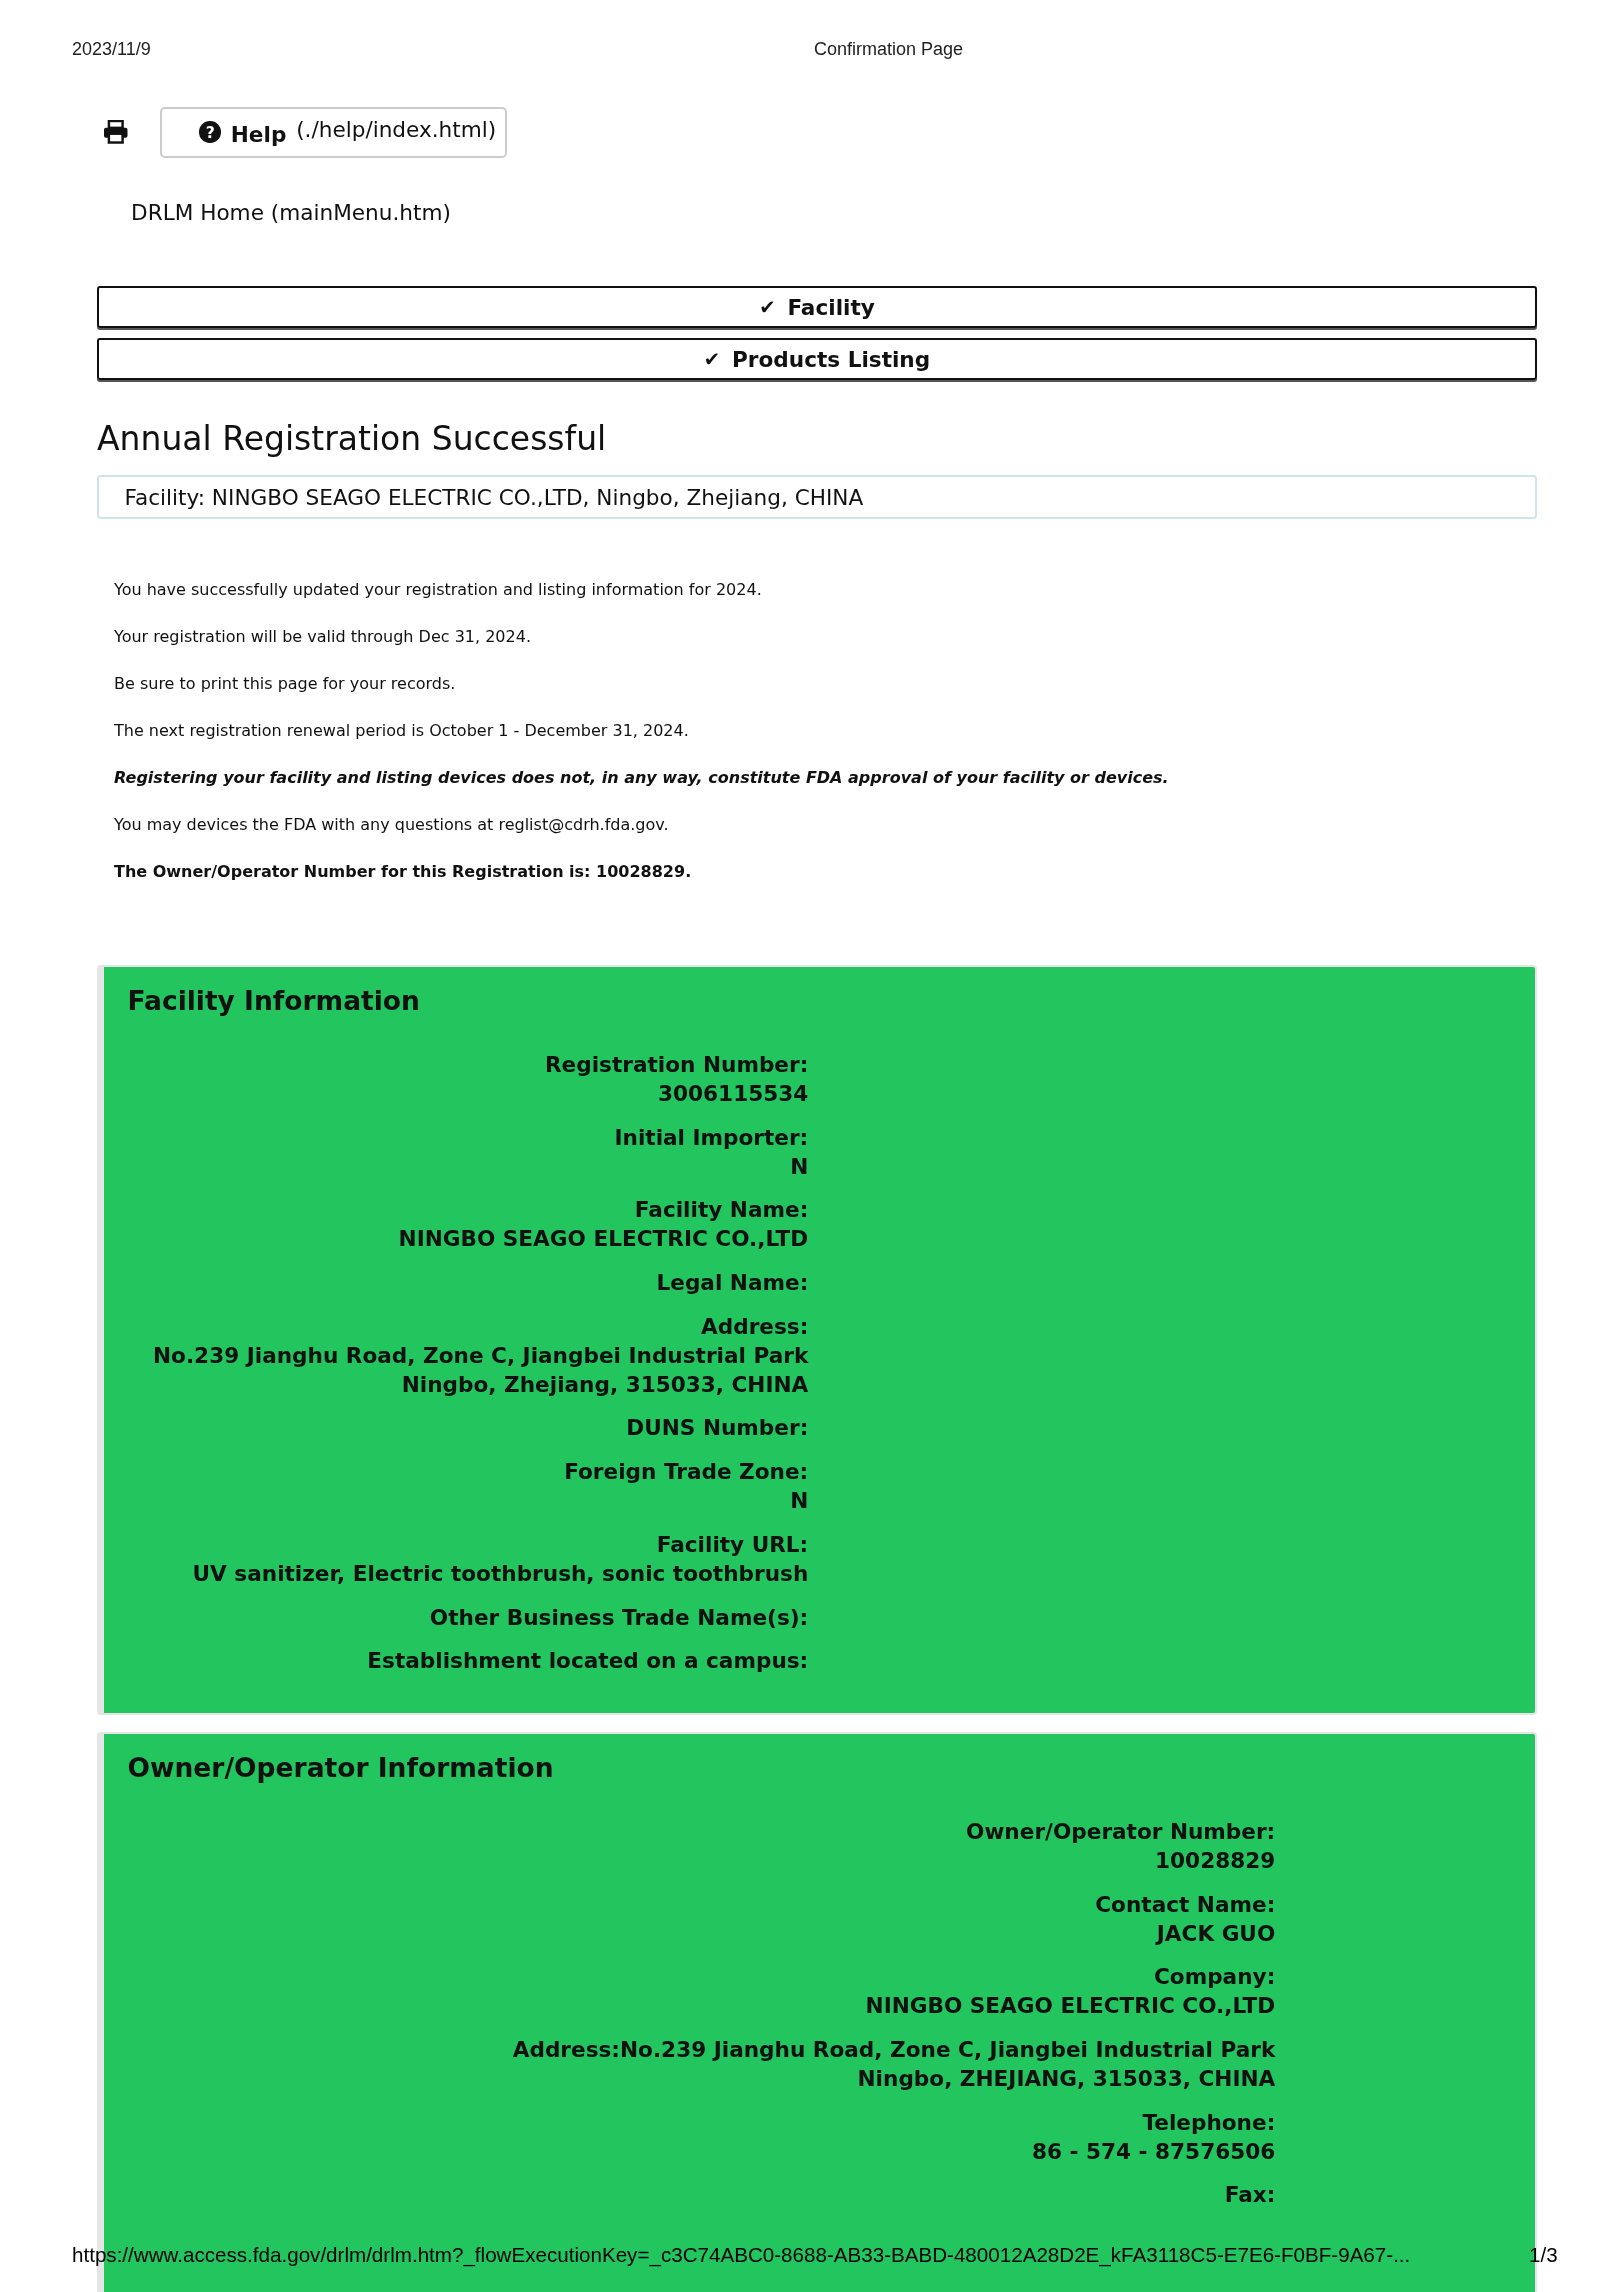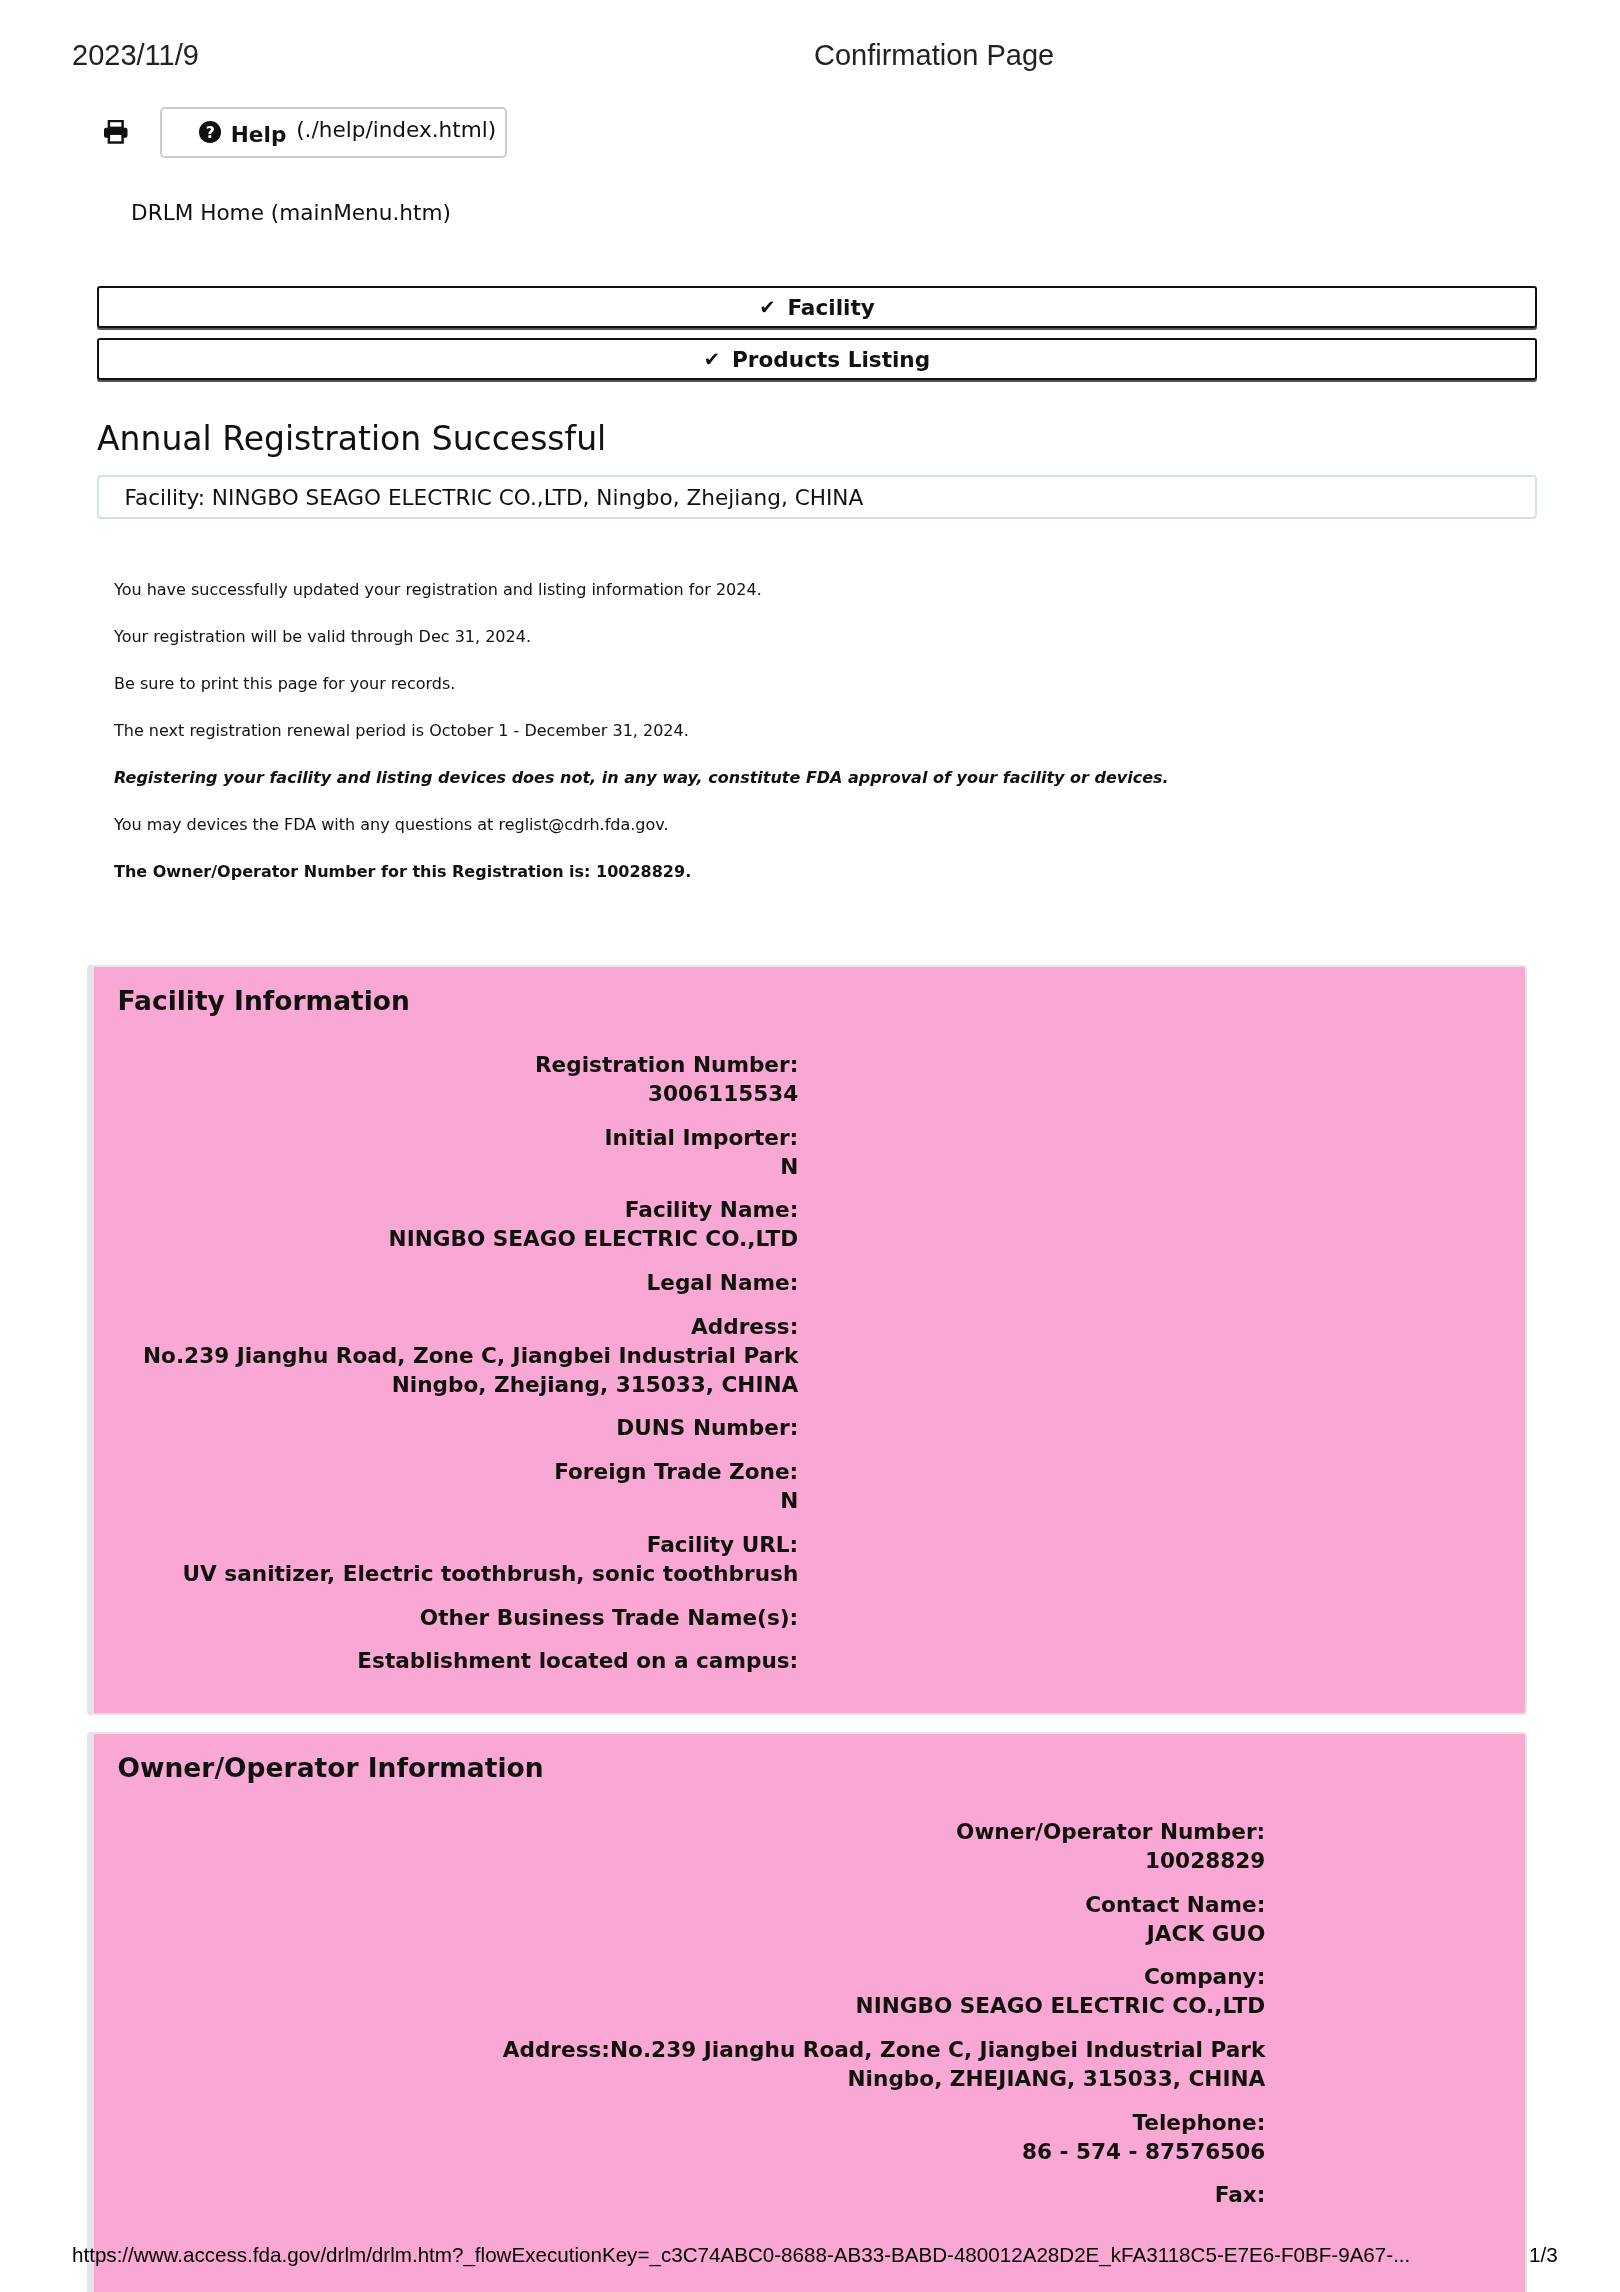--- a/index.html
+++ b/index.html
@@ -2,21 +2,21 @@
 <html><head>
 <meta charset="utf-8">
 <style>
   html, body { margin: 0; padding: 0; background: #ffffff; }
   body {
     width: 1620px; height: 2293px; position: relative; overflow: hidden;
     font-family: "DejaVu Sans", sans-serif; color: #111;
   }
   .print-header {
     position: absolute; top: 39px; left: 0; width: 1620px; height: 29px;
-    font-family: "Liberation Sans", sans-serif; font-size: 29px; color: #222;
+    font-family: "Liberation Sans", sans-serif; font-size: 18px; color: #222;
   }
   .print-header .date { position: absolute; left: 72px; top: 0; }
   .print-header .title { position: absolute; left: 814px; top: 0; }
 
   .toolbar { position: absolute; top: 105px; left: 98px; height: 54px; display: flex; align-items: center; }
   .print-icon { width: 35px; height: 35px; display: flex; align-items: center; justify-content: center; margin-right: 27.4px; cursor: pointer; }
   .help-button {
     height: 51px; width: 347px; box-sizing: border-box; border: 2px solid #ccc; border-radius: 4.9px;
     display: flex; align-items: center; padding-left: 37px; font-size: 21.6px; background: #fff;
   }
@@ -41,22 +41,22 @@
     position: absolute; top: 475px; left: 97px; width: 1440px; height: 44px; box-sizing: border-box;
     border: 2px solid #cfe5ea; border-radius: 3.9px; padding-left: 25.5px; display: flex; align-items: center; font-size: 21.6px;
   }
 
   .messages { position: absolute; top: 574px; left: 114px; font-size: 16px; }
   .messages p { margin: 0; height: 47px; line-height: 31px; }
   .messages .disclaimer { font-weight: bold; font-style: italic; }
   .messages .oo-number { font-weight: bold; }
 
   .panel {
-    position: absolute; left: 87px; width: 1440px; box-sizing: border-box;
-    border: 2px solid #e5e5e5; border-left: 7.8px solid #e5e5e5; border-radius: 3.9px; background: #f9a8d4;
+    position: absolute; left: 97px; width: 1440px; box-sizing: border-box;
+    border: 2px solid #e5e5e5; border-left: 7.8px solid #e5e5e5; border-radius: 3.9px; background: #22c55e;
   }
   #facility-panel { top: 965px; height: 750px; }
   #owner-panel { top: 1732px; height: 588px; }
   .panel h3 { margin: 0; position: absolute; left: 23.5px; top: 17.6px; font-size: 26.5px; font-weight: bold; }
   .fields { position: absolute; left: 49px; top: 83px; font-size: 21.6px; font-weight: bold; }
   .field { margin-bottom: 14.7px; line-height: 29px; text-align: right; }
   .field .v { display: block; }
   .field.row { display: flex; }
   .field.row .k { width: 467px; }
 

